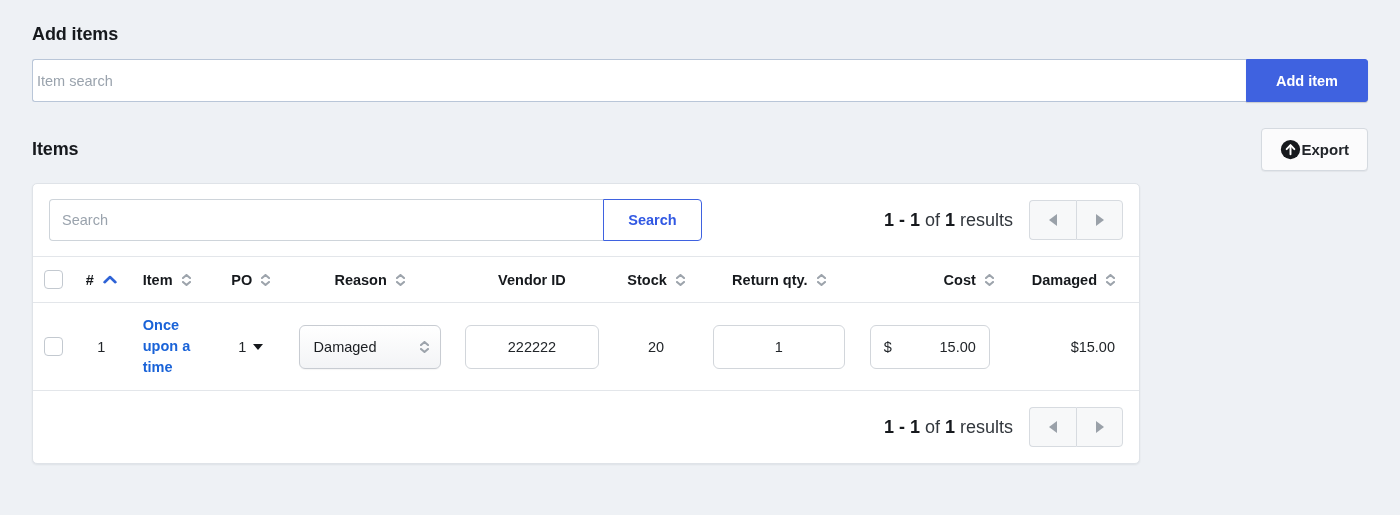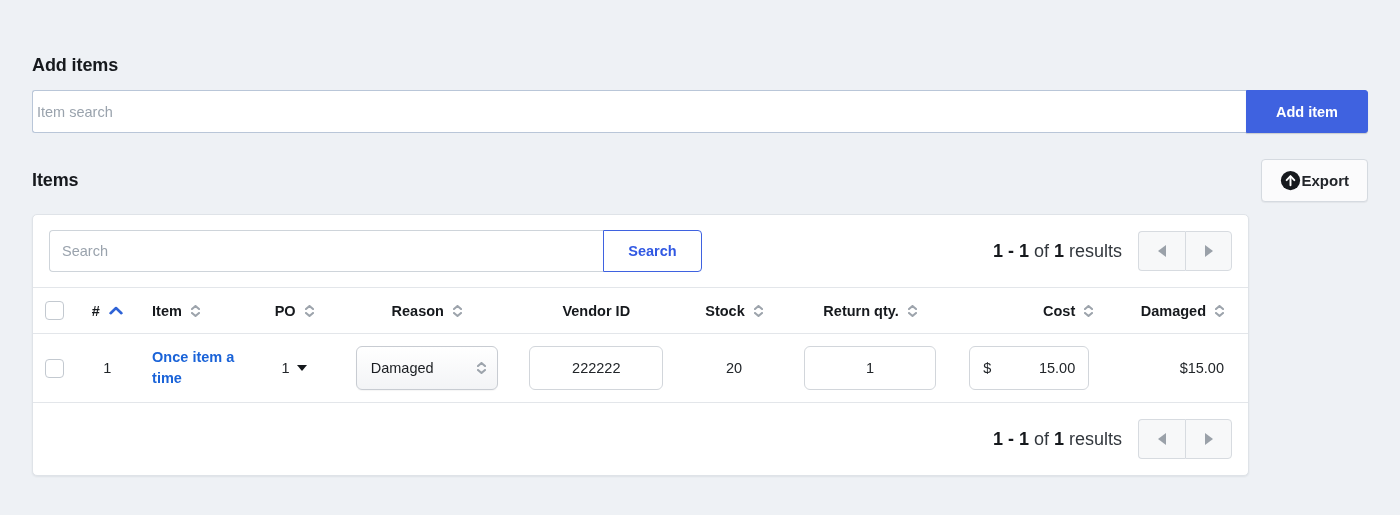--- a/index.html
+++ b/index.html
@@ -4,21 +4,21 @@
 <style>
   * { box-sizing: border-box; }
   html, body {
     margin: 0; padding: 0;
     width: 1400px; height: 515px;
     background: #eef1f5;
     font-family: "Liberation Sans", sans-serif;
     color: #212529;
     overflow: hidden;
   }
-  .page { padding: 0 32px; margin-top: 31px; }
+  .page { padding: 0 32px; }
 
   
   .section-title {
     font-size: 18px;
     font-weight: bold;
     color: #16191d;
     letter-spacing: -0.1px;
   }
   #add-items-title { padding-top: 24px; margin-bottom: 14px; }
 
@@ -63,21 +63,21 @@
     border-radius: 4px;
     font-size: 15px; font-weight: bold; color: #22252a;
     font-family: "Liberation Sans", sans-serif;
     cursor: pointer;
     box-shadow: 0 1px 1px rgba(0,0,0,.05);
   }
   .export-icon { width: 21px; height: 21px; display: block; }
 
   
   .card {
-    width: 1217px;
+    width: 1108px;
     background: #fff;
     border: 1px solid #dfe3e8;
     border-radius: 5px;
     box-shadow: 0 1px 2px rgba(16,24,40,.07);
     overflow: hidden;
   }
 
   .card-top {
     display: flex; align-items: center; justify-content: space-between;
     padding: 15px 16px;
@@ -401,21 +401,21 @@
         </tr>
       </thead>
 
       <tbody>
         <tr>
           <td class="col-check">
             <span class="cbox"></span>
           </td>
           <td class="col-num">1</td>
           <td class="col-item">
-            <a class="item-link">Once item a time</a>
+            <a class="item-link">Once upon a time</a>
           </td>
           <td class="col-po">
             <span class="po-cell">
               <span>1</span>
               <span class="caret-down"></span>
             </span>
           </td>
           <td class="col-reason">
             <span class="reason-select">
               <span>Damaged</span>

